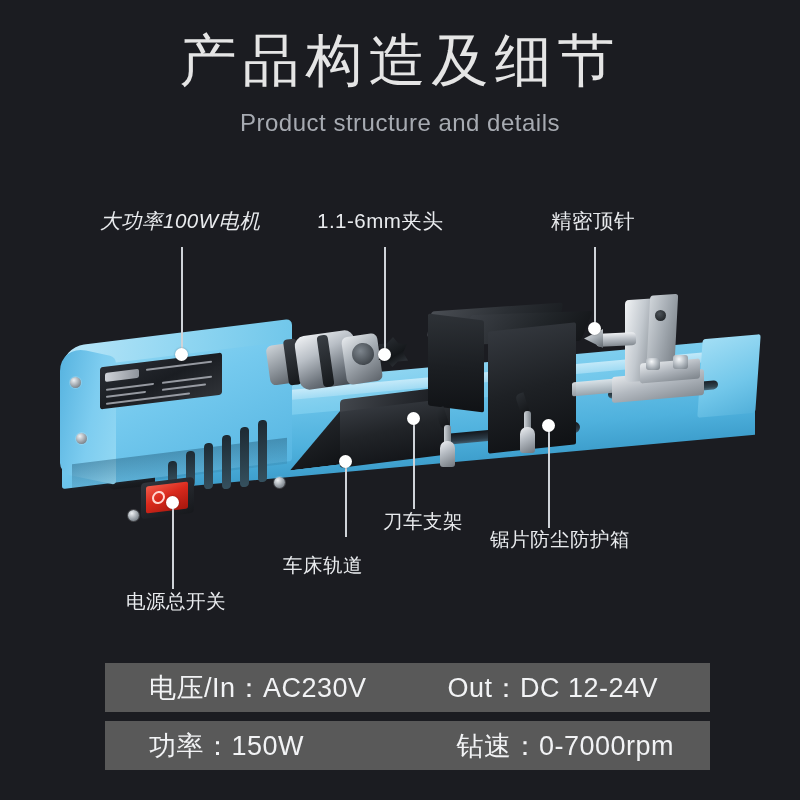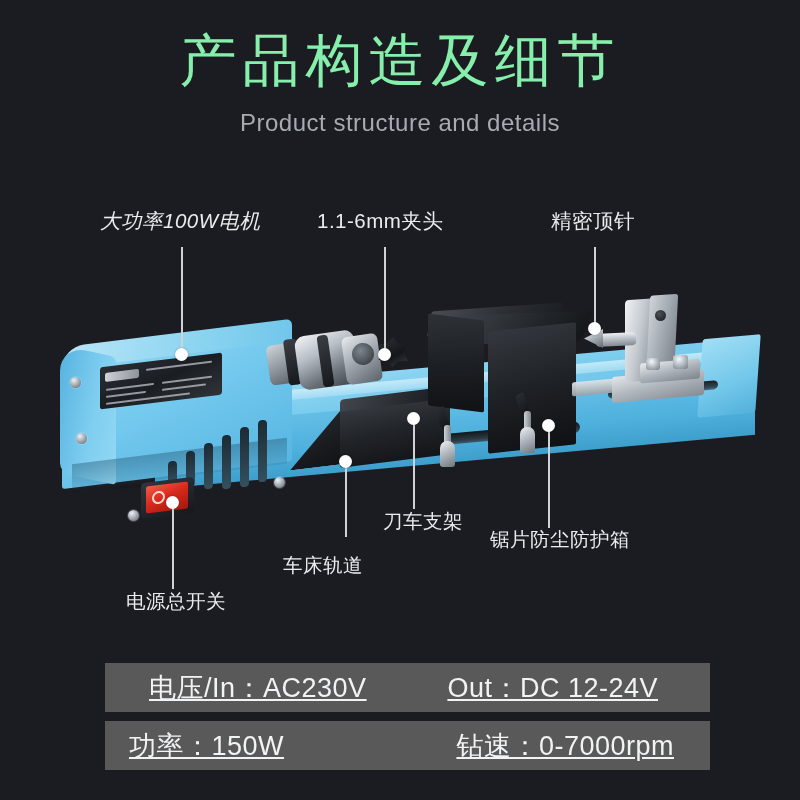--- a/index.html
+++ b/index.html
@@ -9,21 +9,21 @@
     background:#1b1c21;
     font-family:"Liberation Sans","DejaVu Sans",sans-serif;
     -webkit-font-smoothing:antialiased;
   }
   #stage{position:relative;width:800px;height:800px;background:#1b1c21;overflow:hidden;}
 
   
   .hdr{position:absolute;left:0;top:0;width:800px;text-align:center;}
   .hdr-title{
     font-size:57px;line-height:1;letter-spacing:6px;
-    color:#86efac;font-weight:400;margin-top:32px;
+    color:#e5e5e5;font-weight:400;margin-top:32px;
   }
   .hdr-sub{
     font-size:24px;letter-spacing:.5px;color:#a7abb2;
     margin-top:20px;font-weight:300;
   }
 
   
   .lbl{
     position:absolute;color:#e9ebee;font-size:20.5px;white-space:nowrap;
     letter-spacing:.5px;line-height:1;
@@ -267,27 +267,27 @@
   .ts-plate{
     position:absolute;left:572px;top:124px;width:76px;height:14px;
     background:linear-gradient(180deg,#dfe4e8,#9aa2a9);
     transform:skewY(-5deg);border-radius:2px;opacity:.95;
   }
 
   
   .specs{position:absolute;left:105px;top:663px;width:605px;}
   .specrow{
     height:49px;background:#595959;display:flex;align-items:center;
-    color:#f2f3f5;font-size:27px;letter-spacing:.5px;text-decoration:underline;
+    color:#f2f3f5;font-size:27px;letter-spacing:.5px;
   }
   .specrow + .specrow{margin-top:9px;}
   .sc{white-space:nowrap;}
   .sc.c1{margin-left:44px;}
   .sc.c2{margin-left:auto;margin-right:52px;}
-  .specrow.r2 .sc.c1{margin-left:24px;text-align:center;}
+  .specrow.r2 .sc.c1{margin-left:44px;text-align:center;}
   .specrow.r2 .sc.c2{margin-right:36px;}
 </style>
 </head>
 <body>
 
 <div id="stage">
 
   <div class="hdr">
     <div class="hdr-title">产品构造及细节</div>
     <div class="hdr-sub">Product structure and details</div>

